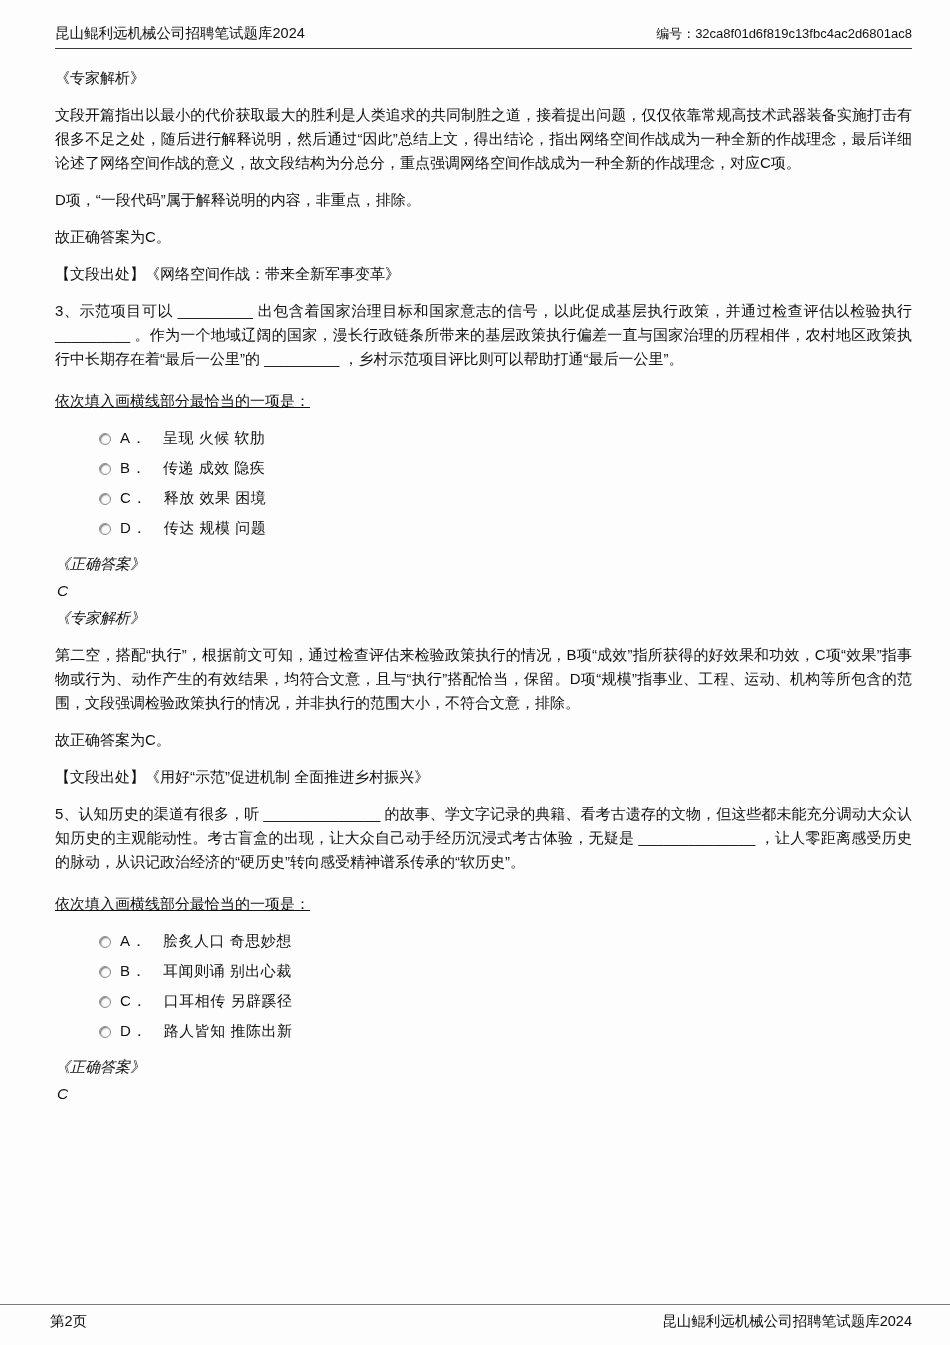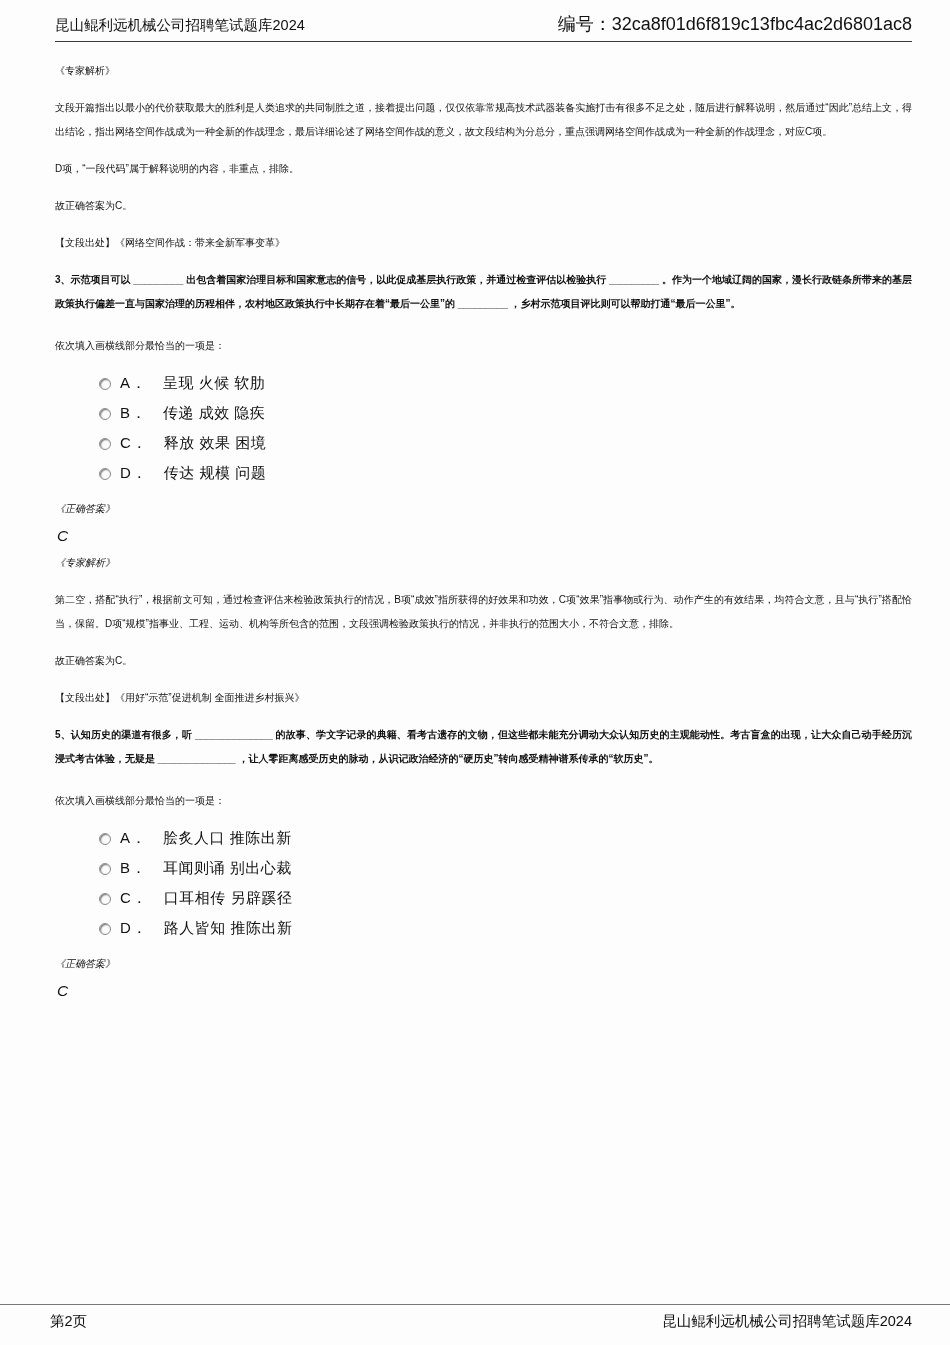--- a/index.html
+++ b/index.html
@@ -10,44 +10,44 @@
     position: relative;
     background: #fdfdfd;
     color: #111;
     font-family: "Liberation Sans", "DejaVu Sans", sans-serif;
     overflow: hidden;
   }
   .page {
     width: 100%;
     height: 100%;
     position: relative;
-    padding: 12px 38px 0 55px;
+    padding: 24px 38px 0 55px;
   }
   
   .page-header {
     display: flex;
     justify-content: space-between;
     align-items: baseline;
     font-size: 14.5px;
     padding-bottom: 5px;
     border-bottom: 1.5px solid #3a3a3a;
   }
-  .page-header .hdr-right { font-size: 18px; }
+  .page-header .hdr-right { font-size: 13px; }
   
   .doc-body { padding-top: 4px; }
   .doc-body p {
-    font-size: 10px;
+    font-size: 15px;
     line-height: 24px;
     margin: 13px 0;
     text-align: justify;
   }
   .doc-body p.tight { margin: 3px 0; font-style: italic; }
   .doc-body p.answer-letter { margin: 2px 0 2px 2px; font-size: 15.5px; }
-  .doc-body p.stem { margin-top: 10px; font-weight: bold; }
-  .doc-body p.prompt { margin-top: 18px; }
+  .doc-body p.stem { margin-top: 10px; }
+  .doc-body p.prompt { margin-top: 18px; text-decoration: underline; }
   
   .options { margin: 16px 0 14px 44px; }
   .option {
     display: flex;
     align-items: center;
     margin-bottom: 11px;
     font-size: 15px;
   }
   .radio {
     display: inline-block;
@@ -130,21 +130,21 @@
     <p>故正确答案为C。</p>
     <p>【文段出处】《用好“示范”促进机制 全面推进乡村振兴》</p>
 
     <p class="stem">5、认知历史的渠道有很多，听 ______________ 的故事、学文字记录的典籍、看考古遗存的文物，但这些都未能充分调动大众认知历史的主观能动性。考古盲盒的出现，让大众自己动手经历沉浸式考古体验，无疑是 ______________ ，让人零距离感受历史的脉动，从识记政治经济的“硬历史”转向感受精神谱系传承的“软历史”。</p>
     <p class="prompt">依次填入画横线部分最恰当的一项是：</p>
 
     <div class="options">
       <div class="option">
         <span class="radio"></span>
         <span class="opt-label">A．</span>
-        <span class="opt-text">脍炙人口 推陈出新</span>
+        <span class="opt-text">脍炙人口 奇思妙想</span>
       </div>
       <div class="option">
         <span class="radio"></span>
         <span class="opt-label">B．</span>
         <span class="opt-text">耳闻则诵 别出心裁</span>
       </div>
       <div class="option">
         <span class="radio"></span>
         <span class="opt-label">C．</span>
         <span class="opt-text">口耳相传 另辟蹊径</span>

